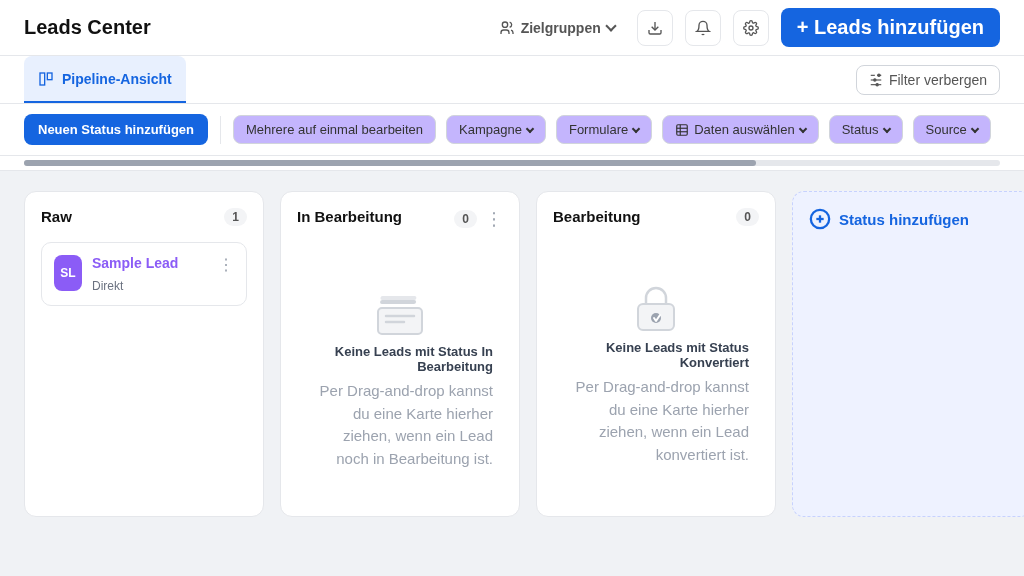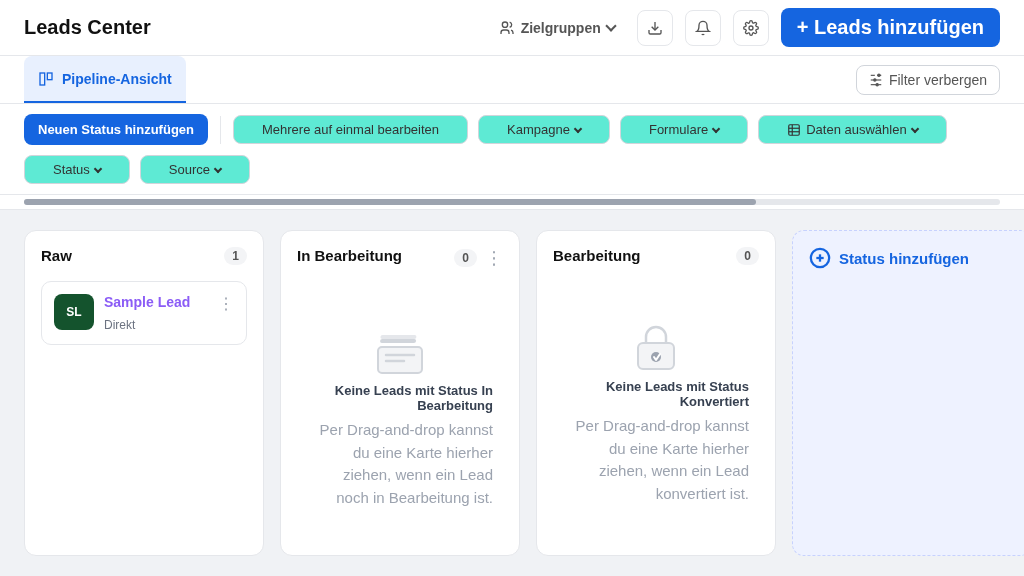--- a/index.html
+++ b/index.html
@@ -72,22 +72,22 @@
       flex-wrap: wrap;
     }
     .btn-blue {
       background: #1565e0; color: #fff; border: none;
       padding: 8px 14px; border-radius: 8px; cursor: pointer;
       font-size: 13px; font-weight: 600;
     }
     .divider-v { width: 1px; height: 28px; background: #e5e7eb; margin: 0 2px; }
     .toolbar-btn {
       display: flex; align-items: center; gap: 5px;
-      padding: 6px 28px; border: 1px solid #d1d5db; border-radius: 8px;
-      background: #5eead4; cursor: pointer; color: #333; font-size: 13px;
+      padding: 6px 12px; border: 1px solid #d1d5db; border-radius: 8px;
+      background: #c4b5fd; cursor: pointer; color: #333; font-size: 13px;
     }
 
     
     .scrollbar-area {
       background: #fff;
       padding: 4px 24px;
       border-bottom: 1px solid #e5e7eb;
     }
     .scrollbar-track {
       height: 6px; background: #e5e7eb; border-radius: 3px; width: 100%;
@@ -130,22 +130,22 @@
     }
     .col-menu { color: #9ca3af; cursor: pointer; font-size: 18px; }
 
     
     .lead-card {
       background: #fff; border: 1px solid #e5e7eb; border-radius: 10px;
       padding: 12px; display: flex; align-items: flex-start; gap: 10px;
       cursor: pointer;
     }
     .avatar {
-      width: 40px; height: 36px; border-radius: 8px;
-      background: #14532d; color: #fff;
+      width: 28px; height: 36px; border-radius: 8px;
+      background: #8b5cf6; color: #fff;
       display: flex; align-items: center; justify-content: center;
       font-size: 12px; font-weight: 700; flex-shrink: 0;
     }
     .lead-info { flex: 1; }
     .lead-name { font-size: 14px; font-weight: 600; color: #8b5cf6; }
     .lead-source { font-size: 12px; color: #6b7280; margin-top: 8px; }
     .lead-menu { color: #9ca3af; cursor: pointer; font-size: 16px; }
 
     
     .empty-state {

